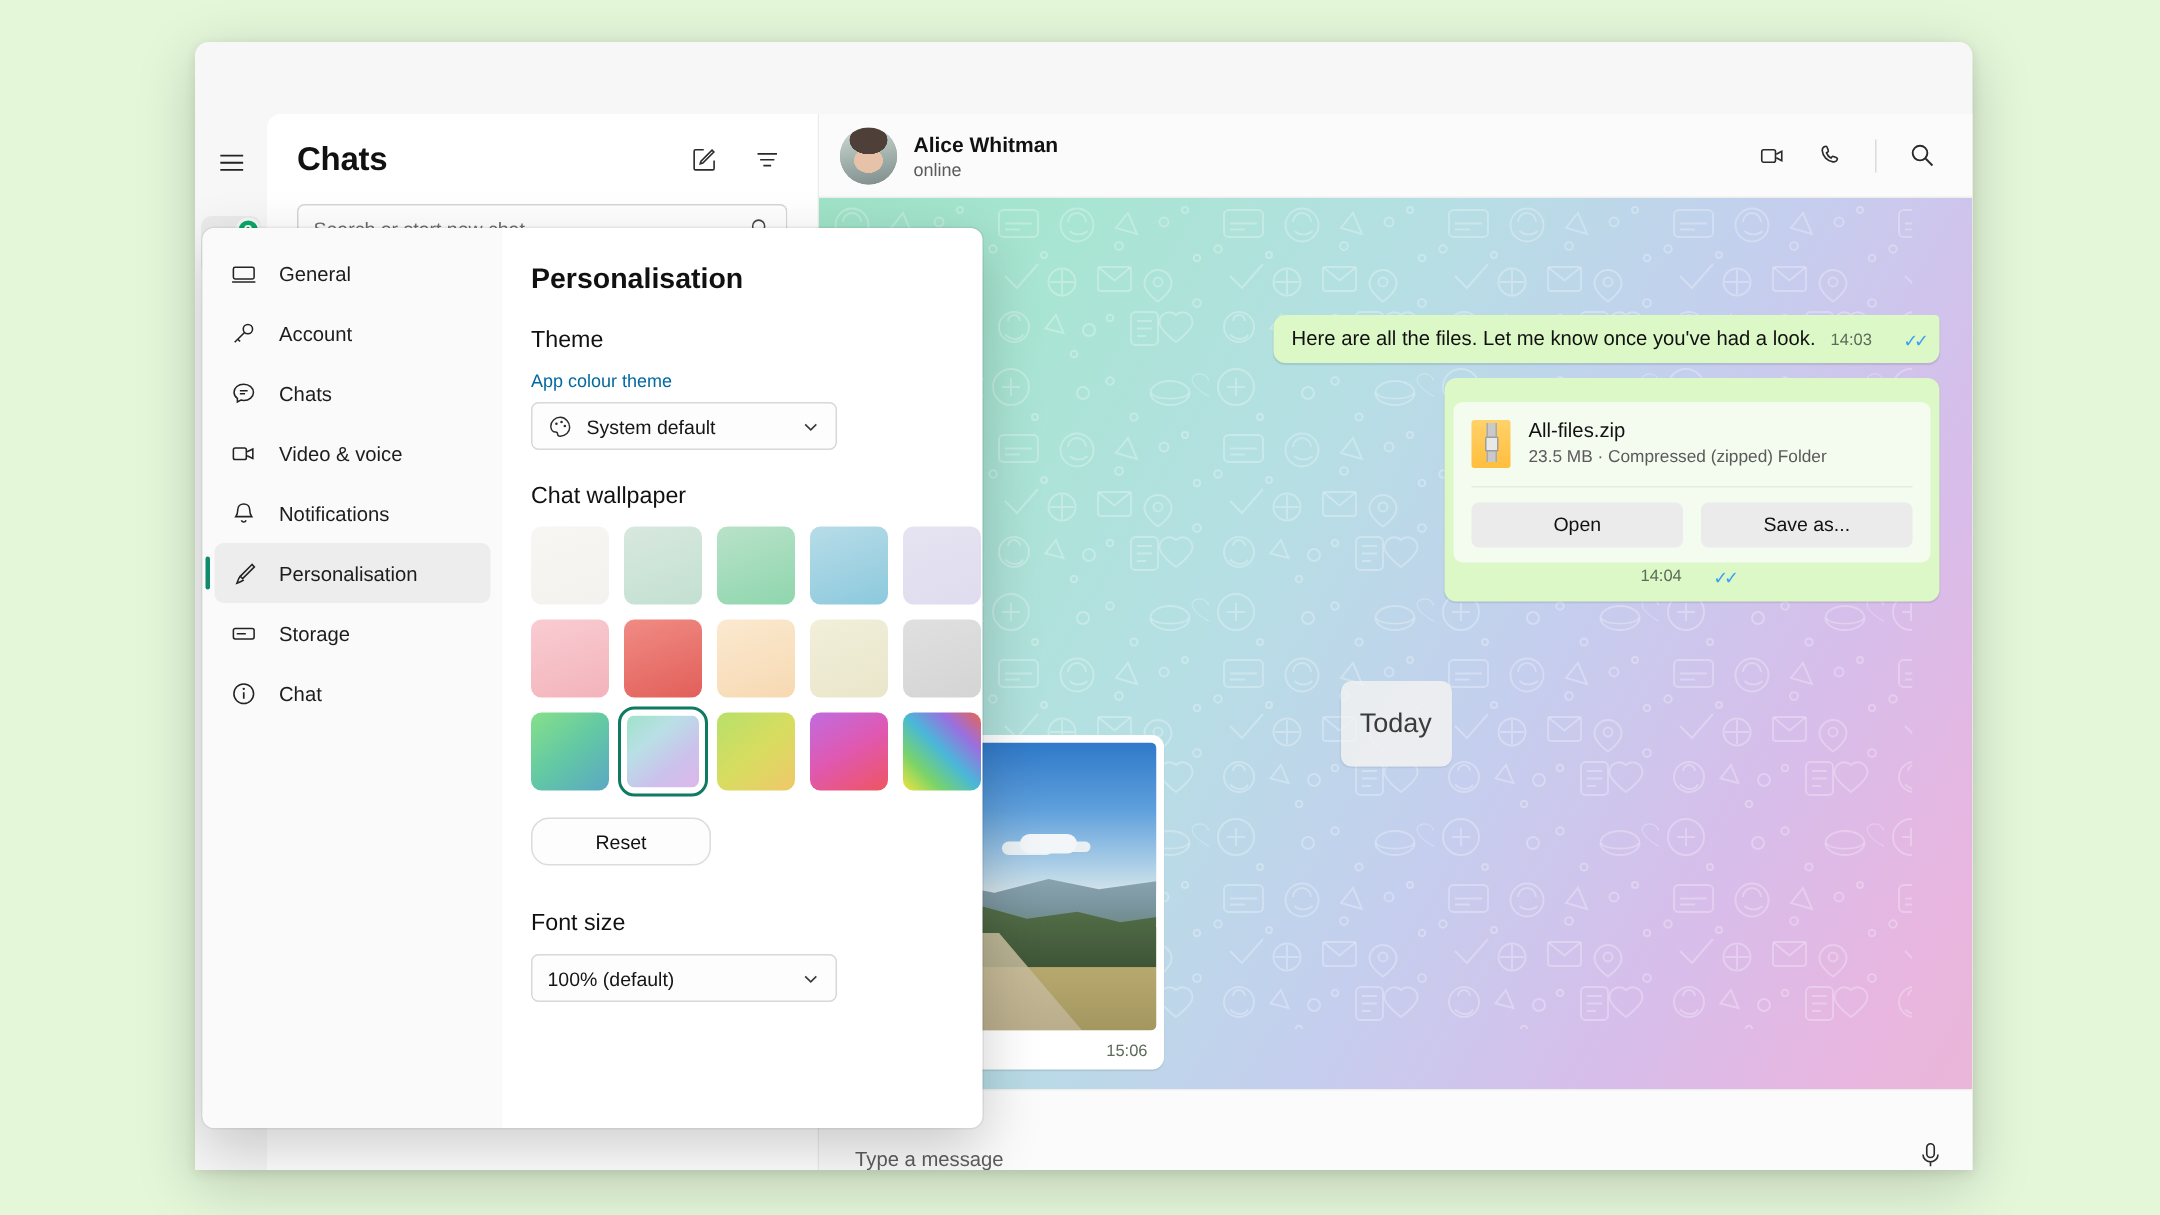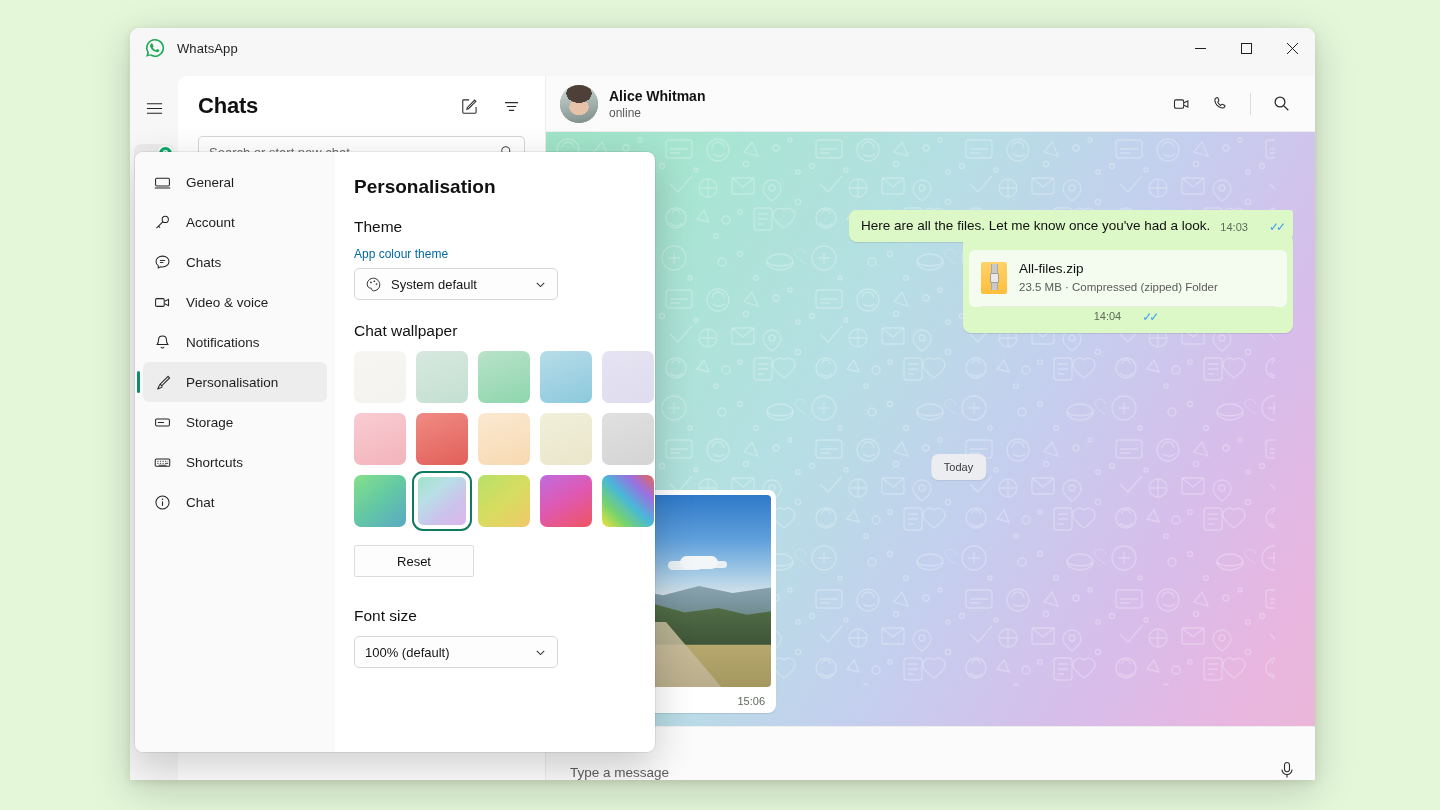--- a/index.html
+++ b/index.html
@@ -75,38 +75,38 @@
   .doodle { position: absolute; inset: -40px; opacity: .5; }
   .msgs { position: absolute; inset: 0; padding: 8px 22px 4px 22px; }
 
   .bubble { position: absolute; font-size: 13.5px; color: #111; border-radius: 8px;
             box-shadow: 0 1px 1px rgba(0,0,0,.10); line-height: 1.35; }
   .out { background: #dcf8c6; }
   .b-time { font-size: 11px; color: #5d6b5a; display: inline-flex; align-items: center; gap: 21px; vertical-align: bottom; }
   .ticks { color: #3a9ff5; font-size: 12px; letter-spacing: -3px; }
 
   .b1 { right: 22px; top: 78px; padding: 7px 10px 7px 12px; display: flex; align-items: flex-end; gap: 10px; border-top-right-radius: 3px;}
-  .filecard { right: 22px; top: 102px; width: 330px; padding: 16px 6px 4px 6px; }
+  .filecard { right: 22px; top: 120px; width: 330px; padding: 16px 6px 4px 6px; }
   .fc-inner { background: #f4fbef; border-radius: 6px; padding: 10px 12px 0 12px; }
   .fc-row { display: flex; align-items: center; gap: 12px; padding-bottom: 10px; border-bottom: 1px solid #e6ecdf; }
   .zip { width: 26px; height: 32px; flex: none; position: relative; border-radius: 2px;
          background: linear-gradient(180deg,#ffd269,#ffbe3d); }
   .zip::before { content:""; position:absolute; left:10px; top:2px; width:5px; height:26px; background:#c9c9c9;
                  border-left:1px solid #aaa; border-right:1px solid #aaa; }
   .zip::after { content:""; position:absolute; left:9px; top:11px; width:7px; height:8px; background:#e8e8e8; border:1px solid #9e9e9e; border-radius:1px; }
   .fc-name { font-size: 13.5px; color: #111; }
   .fc-sub { font-size: 11.5px; color: #5a5a5a; margin-top: 2px; }
   .fc-btns { display: flex; gap: 12px; padding: 10px 0 10px 0; }
   .fc-btn { flex: 1; height: 30px; background: #ebebeb; border-radius: 5px; display: flex;
             align-items: center; justify-content: center; font-size: 13px; color: #111; }
   .fc-time { text-align: center; padding: 0 6px 4px 0; }
 
   .daypill { position: absolute; left: 50%; transform: translateX(-50%); top: 322px;
-             background: #f0f0f0e0; border-radius: 7px; padding: 7px 13px; font-size: 11px; color: #3b3b3b;
-             box-shadow: 0 1px 1px rgba(0,0,0,.07); margin-left: 28px; }
+             background: #f0f0f0e0; border-radius: 7px; padding: 18px 13px; font-size: 18px; color: #3b3b3b;
+             box-shadow: 0 1px 1px rgba(0,0,0,.07); }
 
   .b-ghost { position: absolute; left: -10px; top: 258px; width: 60px; height: 38px; background: #fff;
              border-radius: 8px; box-shadow: 0 1px 1px rgba(0,0,0,.10); }
 
   .imgmsg { position: absolute; left: -20px; top: 358px; width: 250px; background: #fff; border-radius: 8px;
             padding: 5px 5px 0 5px; box-shadow: 0 1px 1px rgba(0,0,0,.1); }
   .photo { width: 240px; height: 192px; border-radius: 4px; overflow: hidden; position: relative; }
   .sky { position:absolute; left:0; right:0; top:0; height:52%;
          background: linear-gradient(180deg,#2f79c9 0%,#5fa0dc 45%,#b9d6e8 88%,#d5e3ea 100%); }
   .cloud { position:absolute; right:22%; top:32%; width:38px; height:13px; background:#f2f6f8; border-radius:9px;
@@ -148,57 +148,31 @@
               display: flex; align-items: center; padding: 0 10px; gap: 9px; }
   .dd-val { font-size: 13px; color: #151515; }
   .dd-chev { margin-left: auto; color: #3a3a3a; }
   .grid { display: grid; grid-template-columns: repeat(5, 52px); gap: 10px; margin-bottom: 18px; }
   .sw { width: 52px; height: 52px; border-radius: 7px; }
   .sw.sel { outline: 2px solid #0f7a5f; outline-offset: 2px; border: 2px solid #fff; }
   .checkrow { display: flex; align-items: center; gap: 14px; margin-bottom: 18px; }
   .cbox { width: 21px; height: 21px; border-radius: 4px; background: #0f8a6b; display: flex;
           align-items: center; justify-content: center; color: #fff; font-size: 13px; }
   .check-lbl { font-size: 13.5px; color: #111; }
-  .btn-reset { width: 120px; height: 32px; border: 1px solid #dcdcdc; border-radius: 2px; background: #fdfdfd;
+  .btn-reset { width: 120px; height: 32px; border: 1px solid #dcdcdc; border-radius: 12px; background: #fdfdfd;
                display: flex; align-items: center; justify-content: center; font-size: 13px; color: #111; }
   .gap-lg { height: 22px; }
   svg { display: block; }
 </style>
 </head>
 <body>
 
 <div class="desktop">
   <div class="window">
 
-    <div class="titlebar">
-      <div class="wa-logo">
-        <svg width="22" height="22" viewBox="0 0 24 24">
-            <path d="M12 2.2A9.8 9.8 0 0 0 3.6 17l-1.3 4.5 4.6-1.2A9.8 9.8 0 1 0 12 2.2Zm0 1.7a8.1 8.1 0 1 1-4.2 15l-.3-.2-2.7.7.7-2.6-.2-.3A8.1 8.1 0 0 1 12 3.9Z" fill="#1FA855"></path>
-            <path d="M9.3 7.6c-.2-.5-.4-.5-.6-.5h-.5c-.2 0-.5.1-.7.4-.3.3-.9.9-.9 2.1 0 1.2.9 2.4 1 2.6.1.2 1.7 2.7 4.3 3.7 2.1.8 2.6.7 3 .6.5 0 1.4-.6 1.6-1.1.2-.6.2-1 .1-1.1l-.5-.3-1.6-.8c-.2-.1-.4-.1-.5.1l-.7.9c-.1.2-.3.2-.5.1-.2-.1-1-.4-1.9-1.2-.7-.6-1.2-1.4-1.3-1.6-.1-.2 0-.3.1-.4l.4-.4.2-.4v-.4l-.8-1.9Z" fill="#1FA855"></path>
-          </svg>
-      </div>
-      <div class="title-text">WhatsApp</div>
-      <div class="wincontrols">
-        <div class="wc">
-          <svg width="11" height="11" viewBox="0 0 11 11">
-              <path d="M0 5.5h11" stroke="currentColor" stroke-width="1"></path>
-            </svg>
-        </div>
-        <div class="wc">
-          <svg width="11" height="11" viewBox="0 0 11 11">
-              <rect x="0.5" y="0.5" width="10" height="10" fill="none" stroke="currentColor" stroke-width="1"></rect>
-            </svg>
-        </div>
-        <div class="wc close">
-          <svg width="11" height="11" viewBox="0 0 11 11">
-              <path d="M0 0l11 11M11 0L0 11" stroke="currentColor" stroke-width="1"></path>
-            </svg>
-        </div>
-      </div>
-    </div>
 
     <div class="rail">
       <div class="rail-btn">
         <span>
           <svg width="19" height="19" viewBox="0 0 20 20">
               <path d="M2 5h16M2 10h16M2 15h16" stroke="#232323" stroke-width="1.3"></path>
             </svg>
         </span>
       </div>
       <div class="rail-btn active">
@@ -351,20 +325,24 @@
 
           <div class="bubble out filecard">
             <div class="fc-inner">
               <div class="fc-row">
                 <div class="zip"></div>
                 <div>
                   <div class="fc-name">All-files.zip</div>
                   <div class="fc-sub">23.5 MB · Compressed (zipped) Folder</div>
                 </div>
               </div>
+              <div class="fc-btns">
+                <div class="fc-btn">Open</div>
+                <div class="fc-btn">Save as...</div>
+              </div>
             </div>
             <div class="fc-time">
               <span class="b-time">
                 <span>14:04</span>
                 <span class="ticks">✓✓</span>
               </span>
             </div>
           </div>
 
           <div class="b-ghost"></div>
@@ -467,29 +445,20 @@
         <div class="nav-item">
           <span>
             <svg width="19" height="19" viewBox="0 0 22 22">
                 <rect x="3" y="7" width="16" height="8" rx="1.4" fill="none" stroke="#232323" stroke-width="1.2"></rect>
                 <path d="M5.6 11h7" stroke="#232323" stroke-width="1.2"></path>
               </svg>
           </span>
           <span class="nav-label">Storage</span>
         </div>
 
-        <div class="nav-item">
-          <span>
-            <svg width="19" height="19" viewBox="0 0 22 22">
-                <rect x="2.6" y="7" width="16.8" height="8.4" rx="1.3" fill="none" stroke="#232323" stroke-width="1.2"></rect>
-                <path d="M5 9.6h1.4M8 9.6h1.4M11 9.6h1.4M14 9.6h1.4M17 9.6h.6M5 12h1.4M8 12h1.4M11 12h1.4M14 12h3.6M6.6 14.2h8.8" stroke="#232323" stroke-width="1"></path>
-              </svg>
-          </span>
-          <span class="nav-label">Shortcuts</span>
-        </div>
 
         <div class="nav-item">
           <span>
             <svg width="19" height="19" viewBox="0 0 22 22">
                 <circle cx="11" cy="11" r="7.6" fill="none" stroke="#232323" stroke-width="1.2"></circle>
                 <path d="M11 9.8v5" stroke="#232323" stroke-width="1.3"></path>
                 <circle cx="11" cy="7.2" r=".9" fill="#232323"></circle>
               </svg>
           </span>
           <span class="nav-label">Chat</span>

